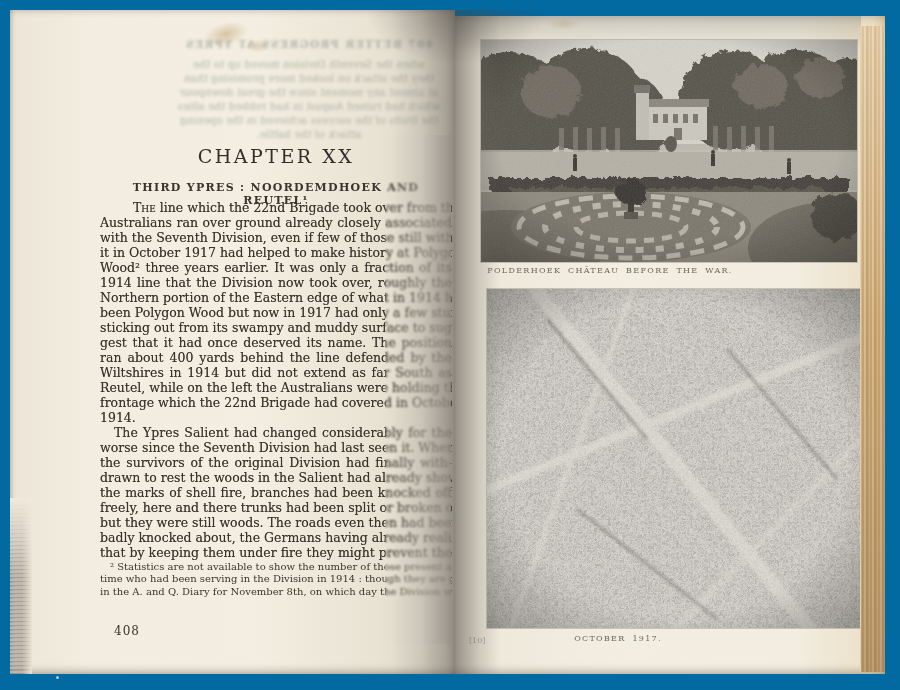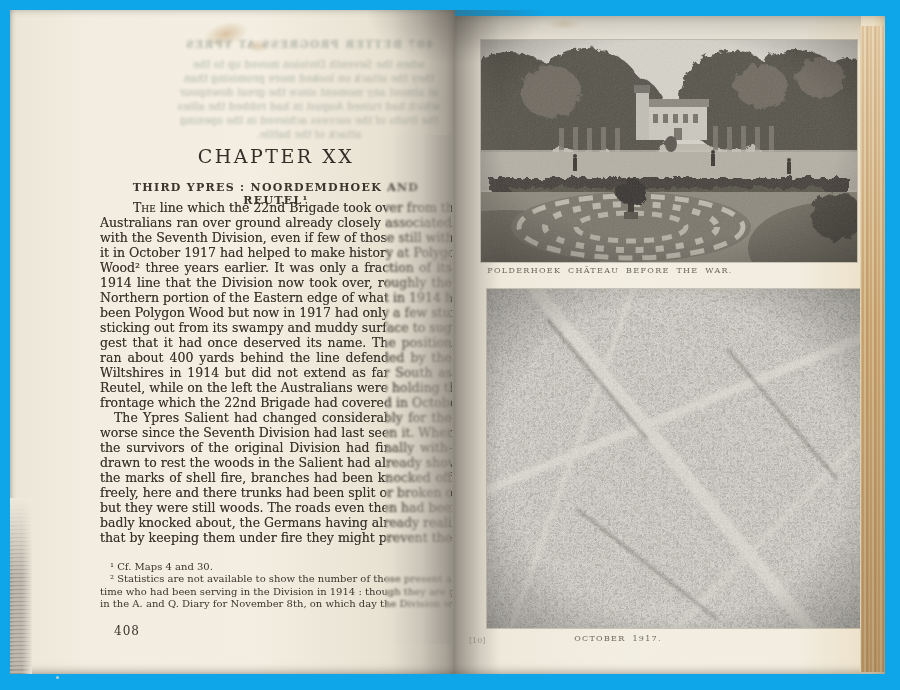--- a/index.html
+++ b/index.html
@@ -1,16 +1,16 @@
 <!DOCTYPE html>
 <html><head>
 <meta charset="utf-8">
 <style>
   html,body{margin:0;padding:0;width:900px;height:690px;overflow:hidden;background:#0b0b0b;}
-  .frame{position:relative;width:900px;height:690px;background:#0ea5e9;font-family:"DejaVu Serif","Liberation Serif",serif;}
+  .frame{position:relative;width:900px;height:690px;background:#0369a1;font-family:"DejaVu Serif","Liberation Serif",serif;}
   .page{position:absolute;overflow:hidden;}
   .left-page{left:10px;top:10px;width:445px;height:664px;
     background:linear-gradient(90deg,#ece6d8 0%,#f2edE0 18%,#f3eee1 55%,#e9e3d4 82%,#d8d2c4 100%);
     box-shadow:inset 0 -7px 9px -5px rgba(60,55,46,.4),inset 0 5px 7px -4px rgba(60,55,46,.22),inset 4px 0 6px -4px rgba(60,55,46,.35);}
   .right-page{left:455px;top:16px;width:430px;height:658px;
     background:linear-gradient(90deg,#ddd7c9 0%,#eee9db 10%,#f3eee2 40%,#f2ede0 80%,#ecdfc6 97%,#e0cda7 100%);
     box-shadow:inset 0 -7px 9px -5px rgba(60,55,46,.4),inset 0 6px 8px -5px rgba(90,86,78,.35);}
   .right-page .top-shade{position:absolute;left:0;right:24px;top:0;height:36px;
     background:linear-gradient(180deg,rgba(122,119,111,.32),rgba(122,119,111,0));}
   .gutter-left{position:absolute;top:0;bottom:0;right:0;width:62px;
@@ -101,36 +101,36 @@
           <div class="jline">Wood² three years earlier.  It was only a fraction of its</div>
           <div class="jline">1914 line that the Division now took over, roughly the</div>
           <div class="jline">Northern portion of the Eastern edge of what in 1914 had</div>
           <div class="jline">been Polygon Wood but now in 1917 had only a few stumps</div>
           <div class="jline">sticking out from its swampy and muddy surface to sug-</div>
           <div class="jline">gest that it had once deserved its name.  The position</div>
           <div class="jline">ran about 400 yards behind the line defended by the</div>
           <div class="jline">Wiltshires in 1914 but did not extend as far South as</div>
           <div class="jline">Reutel, while on the left the Australians were holding the</div>
           <div class="jline">frontage which the 22nd Brigade had covered in October</div>
+          <div class="jline">1914.</div>
         </div>
       <div class="para2">
           <div class="jline">The Ypres Salient had changed considerably for the</div>
           <div class="jline">worse since the Seventh Division had last seen it.  When</div>
           <div class="jline">the survivors of the original Division had finally with-</div>
           <div class="jline">drawn to rest the woods in the Salient had already shown</div>
           <div class="jline">the marks of shell fire, branches had been knocked off</div>
           <div class="jline">freely, here and there trunks had been split or broken off</div>
           <div class="jline">but they were still woods.  The roads even then had been</div>
           <div class="jline">badly knocked about, the Germans having already realised</div>
           <div class="jline">that by keeping them under fire they might prevent the</div>
         </div>
     </div>
 
     <div class="fn-block">
-      <div class="jline fn1">¹ Cf. Maps 4 and 30.</div>
       <div class="fn2 endshort">
           <div class="jline">² Statistics are not available to show the number of those present at this</div>
           <div class="jline">time who had been serving in the Division in 1914 : though they are given</div>
           <div class="jline">in the A. and Q. Diary for November 8th, on which day the Division was</div>
         </div>
     </div>
 
     <div class="pagenum">408</div>
 
     <div class="text-fade"></div>

